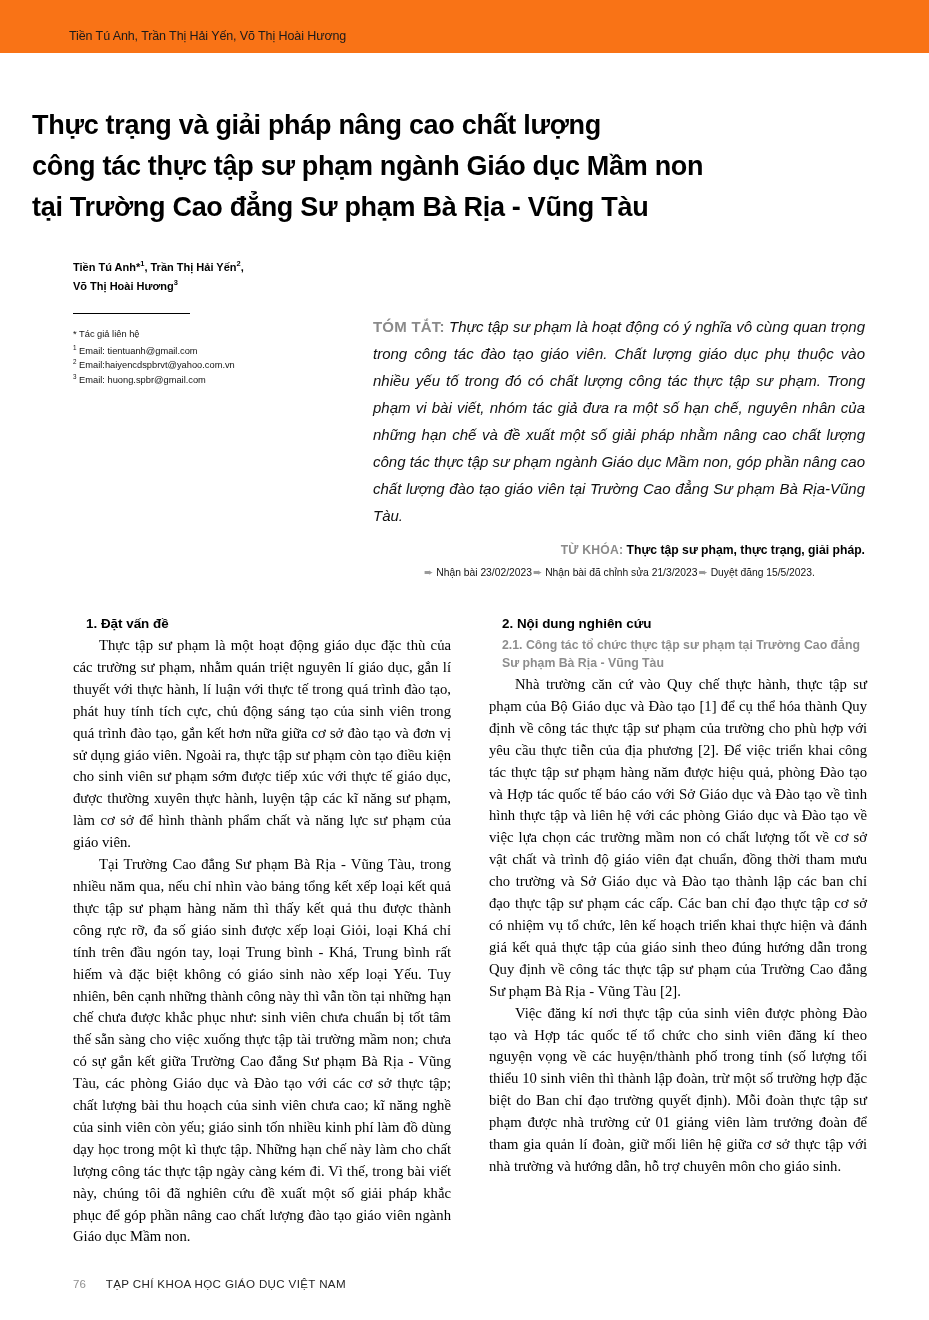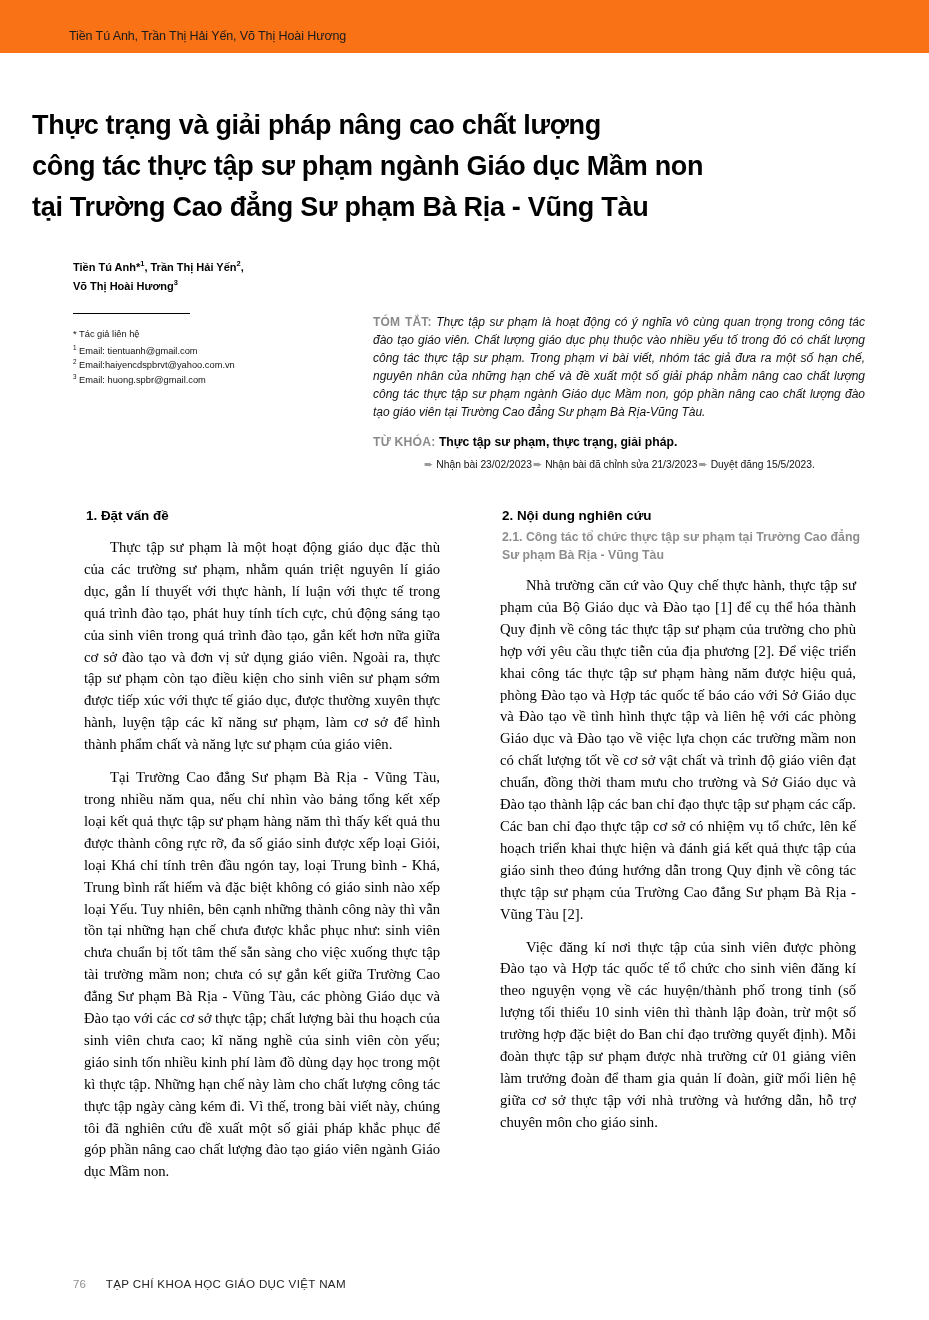--- a/index.html
+++ b/index.html
@@ -103,37 +103,38 @@
   .affil-block { margin-top: 0; }
 
   
   .meta-right {
     margin-left: 300px;
     padding-right: 2px;
   }
   .abstract {
     font-family: "Liberation Sans", sans-serif;
     font-style: italic;
-    font-size: 12px;
-    line-height: 18px;
+    font-size: 15px;
+    line-height: 27px;
     text-align: justify;
     color: #111;
   }
   .abstract-label {
     font-style: normal;
     font-weight: bold;
     color: #8a8a8a;
     letter-spacing: 0.2px;
   }
   .keywords {
     margin-top: 13px;
     font-family: "Liberation Sans", sans-serif;
     font-size: 12.2px;
     line-height: 17px;
     color: #000;
+    text-align: right;
   }
   .kw-label {
     font-weight: bold;
     color: #8a8a8a;
     letter-spacing: 0.2px;
   }
   .kw-value { font-weight: bold; color: #000; }
 
   .dates {
     margin-top: 6px;
@@ -181,21 +182,21 @@
   }
   .h2sec {
     font-family: "Liberation Sans", sans-serif;
     font-weight: bold;
     font-size: 12.3px;
     line-height: 17.5px;
     color: #8d8d8d;
     margin: 3px 0 2px 13px;
   }
   p.body {
-    margin: 11px;
+    margin: 0;
     font-family: "Liberation Serif", serif;
     font-size: 14.7px;
     line-height: 21.9px;
     text-align: justify;
     text-indent: 26px;
     color: #000;
     hyphens: none;
   }
 
   

